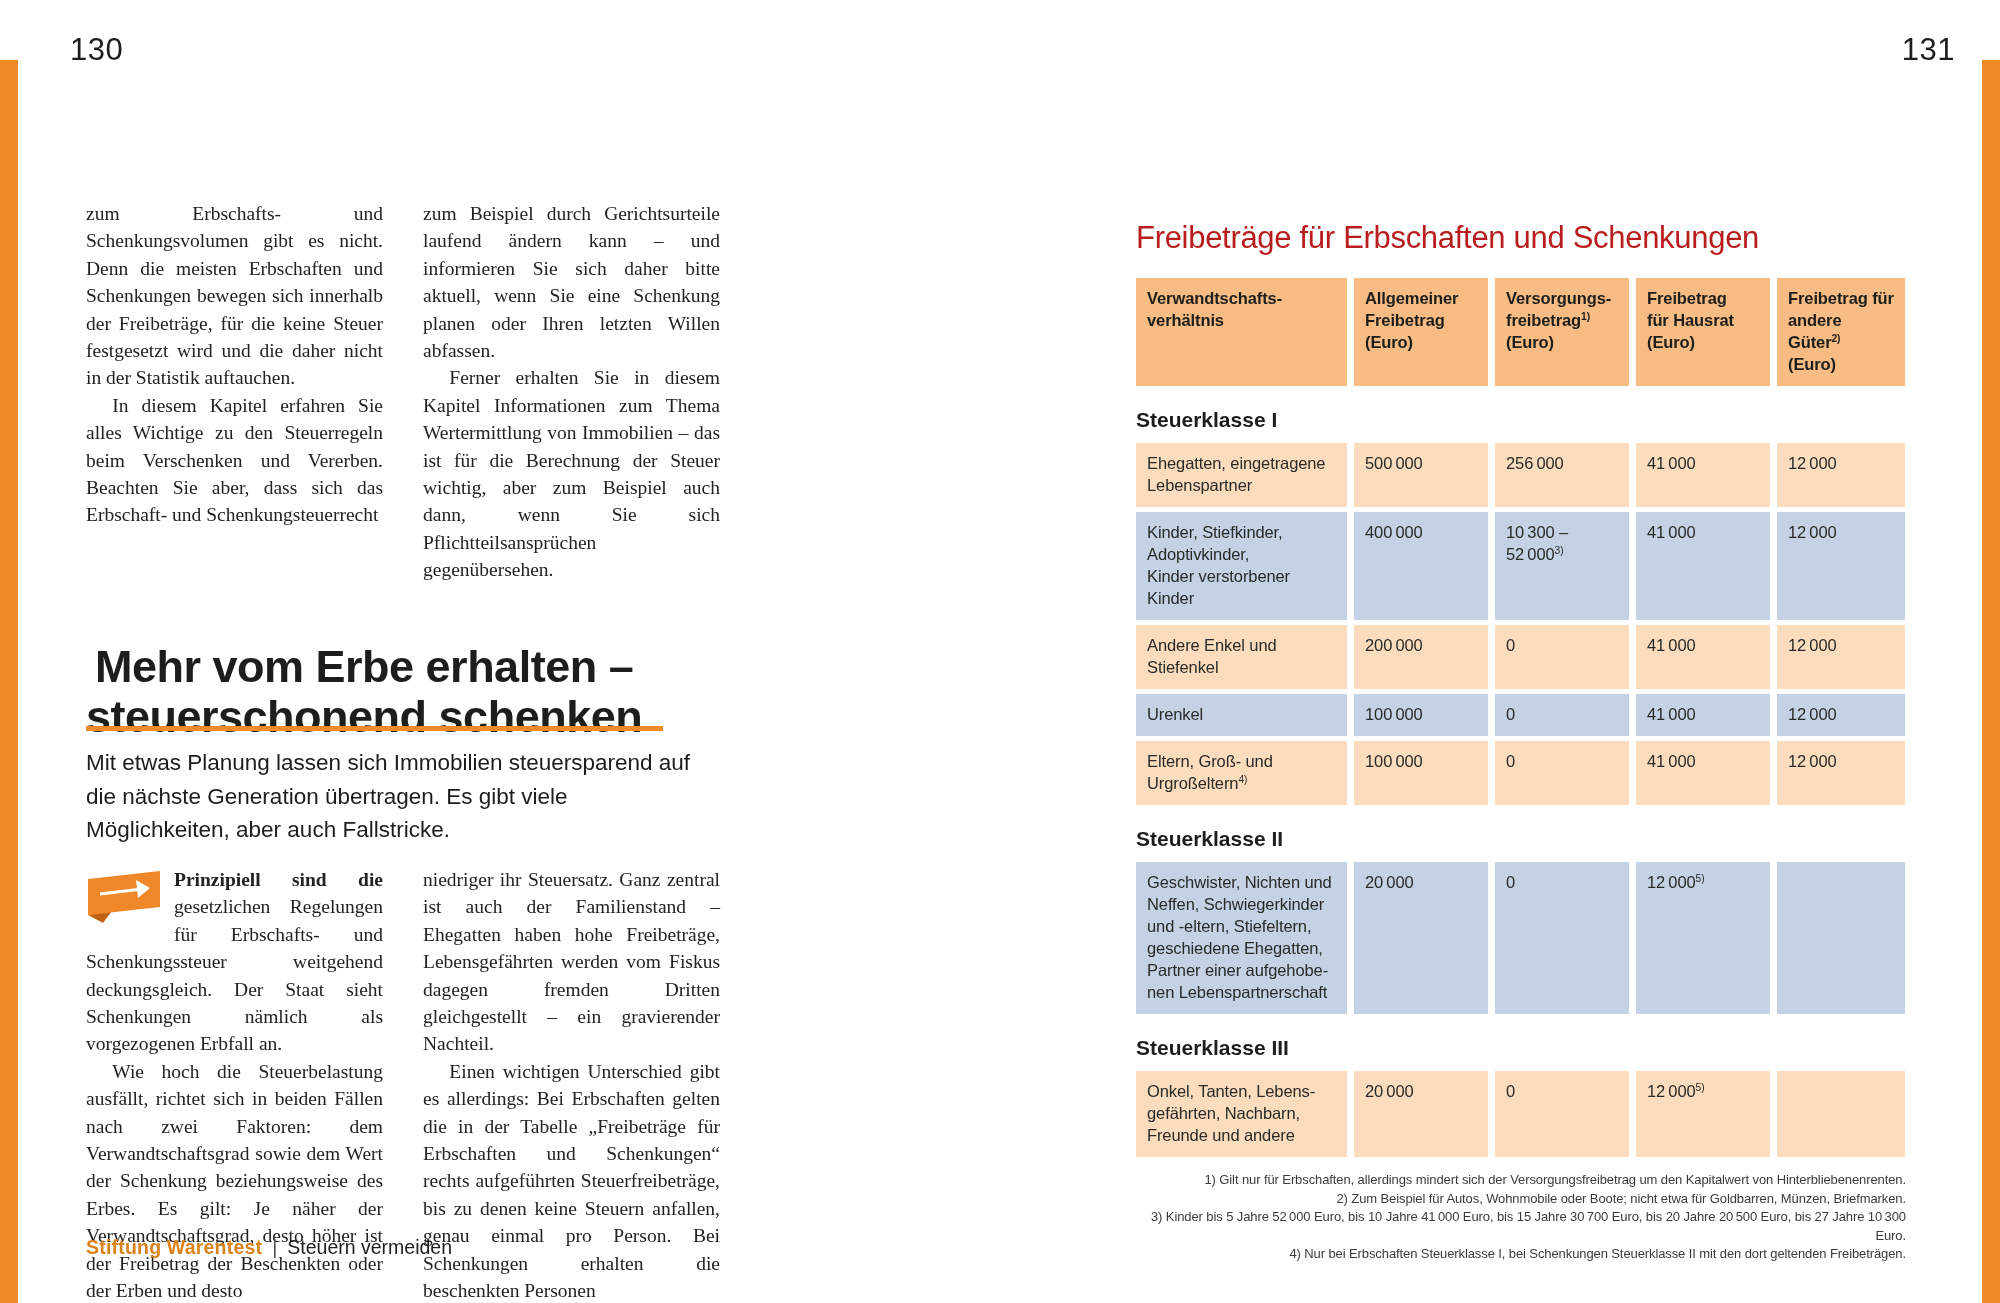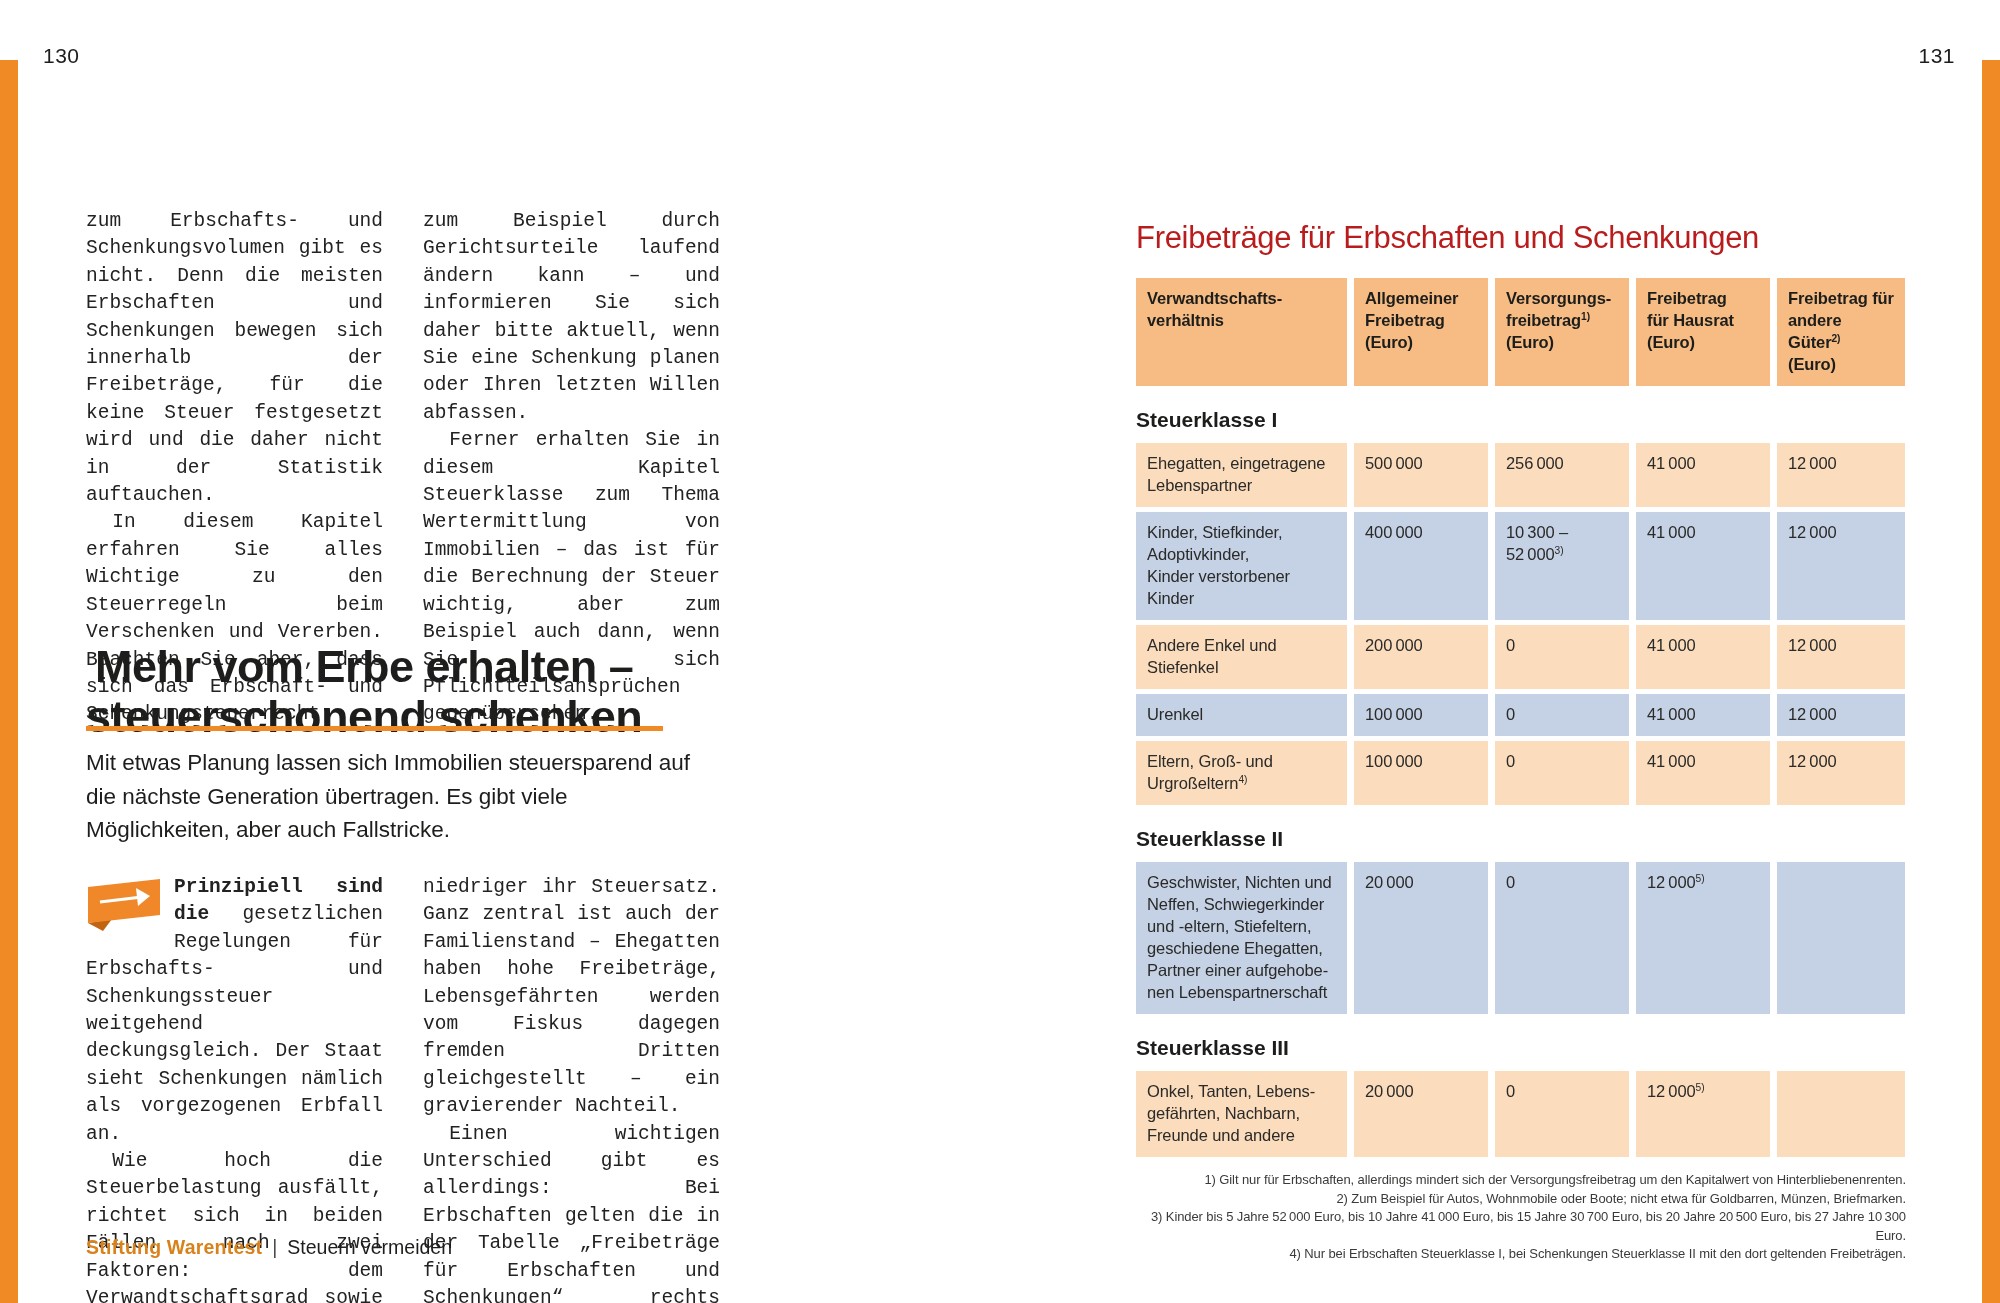--- a/index.html
+++ b/index.html
@@ -5,26 +5,26 @@
   html,body{margin:0;padding:0;background:#e8e8e8;}
   .canvas{
     position:relative; width:2000px; height:1303px; background:#ffffff;
     overflow:hidden; font-family:"Liberation Sans", sans-serif; color:#1d1d1b;
   }
   
   .edge-bar{position:absolute; top:60px; bottom:0; width:18px; background:#f08a25;}
   .edge-bar.left{left:0;}
   .edge-bar.right{right:0;}
   
-  .pagenum{position:absolute; top:44px; font-size:21px; letter-spacing:0.5px;}
+  .pagenum{position:absolute; top:32px; font-size:31px; letter-spacing:0.5px;margin-left:27px;}
   .pagenum.left{left:43px;}
   .pagenum.right{right:45px; text-align:right;}
 
   
-  .serif{font-family:Liberation Mono, monospace;margin-top:8px;}
+  .serif{font-family:Liberation Serif, serif;}
   .col{position:absolute; width:297px; font-size:19.5px; line-height:27.4px;
        text-align:justify; hyphens:auto; -webkit-hyphens:auto; color:#222;}
   .col p{margin:0;}
   .col p.indent{text-indent:1.35em;}
   .topcol1{left:86px; top:200px;}
   .topcol2{left:423px; top:200px;}
 
   .headline{position:absolute; left:86px; top:612px; font-size:45px; font-weight:bold;
             line-height:50px; letter-spacing:-0.5px; color:#1d1d1b;text-align:center;}
   .head-rule{position:absolute; left:86px; top:726px; width:577px; height:5px; background:#f08a25;}
@@ -64,21 +64,21 @@
 
   <div class="pagenum left">130</div>
   <div class="pagenum right">131</div>
 
   <div class="col serif topcol1">
     <p>zum Erbschafts- und Schenkungsvolumen gibt es nicht. Denn die meisten Erbschaften und Schenkungen bewegen sich innerhalb der Freibeträge, für die keine Steuer festgesetzt wird und die daher nicht in der Statistik auftauchen.</p>
     <p class="indent">In diesem Kapitel erfahren Sie alles Wichtige zu den Steuerregeln beim Verschenken und Vererben. Beachten Sie aber, dass sich das Erbschaft- und Schenkungsteuerrecht</p>
   </div>
   <div class="col serif topcol2">
     <p>zum Beispiel durch Gerichtsurteile laufend ändern kann – und informieren Sie sich daher bitte aktuell, wenn Sie eine Schenkung planen oder Ihren letzten Willen abfassen.</p>
-    <p class="indent">Ferner erhalten Sie in diesem Kapitel Steuerklasse zum Thema Wertermittlung von Immobilien – das ist für die Berechnung der Steuer wichtig, aber zum Beispiel auch dann, wenn Sie sich Pflichtteilsansprüchen gegenübersehen.</p>
+    <p class="indent">Ferner erhalten Sie in diesem Kapitel Informationen zum Thema Wertermittlung von Immobilien – das ist für die Berechnung der Steuer wichtig, aber zum Beispiel auch dann, wenn Sie sich Pflichtteilsansprüchen gegenübersehen.</p>
   </div>
 
   <h1 class="headline">
     <span style="display:block">Mehr vom Erbe erhalten –</span>
     <span style="display:block">steuerschonend schenken</span>
   </h1>
   <div class="head-rule"></div>
 
   <div class="intro">Mit etwas Planung lassen sich Immobilien steuersparend auf die nächste Generation übertragen. Es gibt viele Möglichkeiten, aber auch Fallstricke.</div>
 

